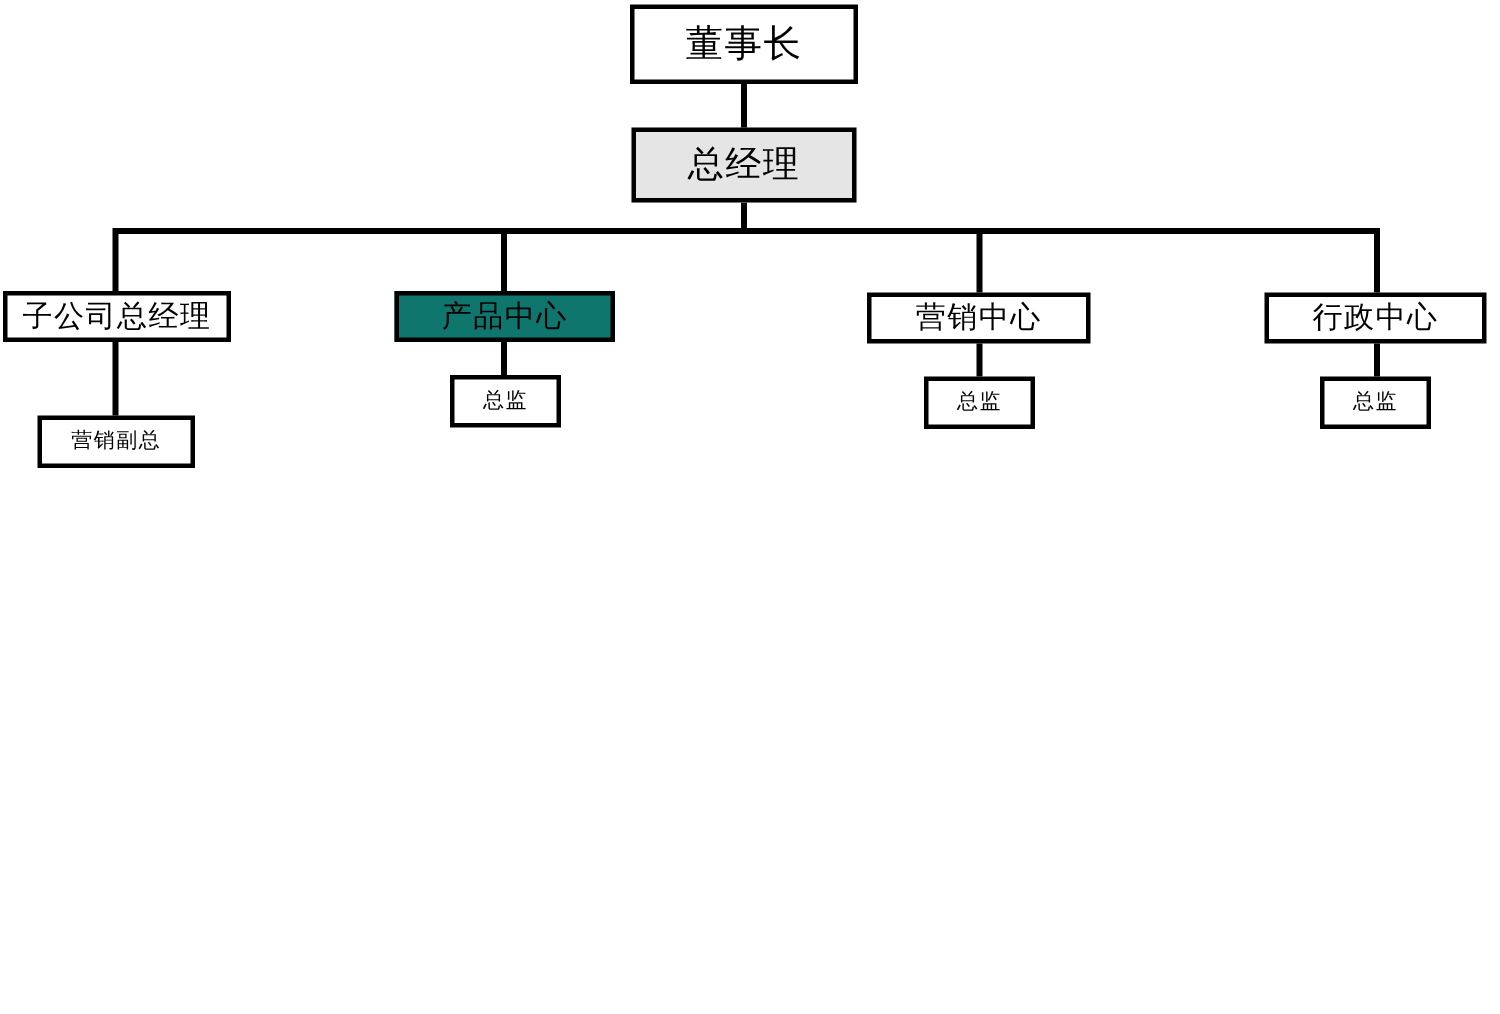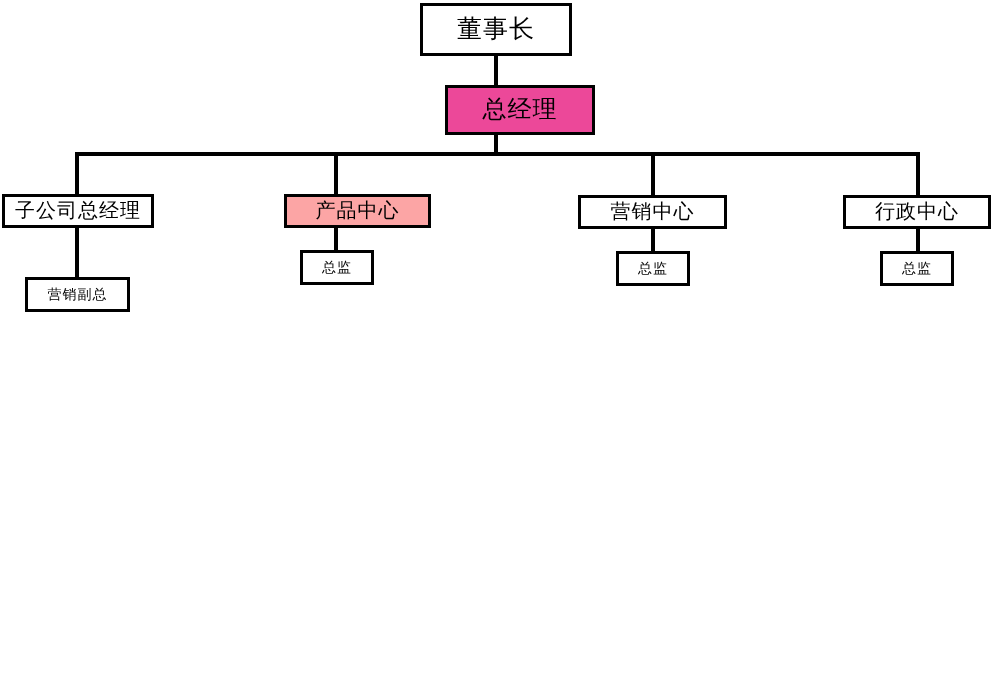--- a/index.html
+++ b/index.html
@@ -61,27 +61,27 @@
     <div class="conn conn-v" style="left: 334px; top: 152px; height: 44px; background: rgb(0, 0, 0);"></div>
     <div class="conn conn-v" style="left: 651px; top: 152px; height: 45px; background: rgb(0, 0, 0);"></div>
     <div class="conn conn-v" style="left: 916px; top: 152px; height: 45px; background: rgb(0, 0, 0);"></div>
     <div class="conn conn-v" style="left: 75px; top: 227px; height: 52px; background: rgb(0, 0, 0);"></div>
     <div class="conn conn-v" style="left: 334px; top: 227px; height: 25px; background: rgb(0, 0, 0);"></div>
     <div class="conn conn-v" style="left: 651px; top: 228px; height: 25px; background: rgb(0, 0, 0);"></div>
     <div class="conn conn-v" style="left: 916px; top: 228px; height: 25px; background: rgb(0, 0, 0);"></div>
     <div class="node lvl-1" style="left: 420px; top: 3px; width: 152px; height: 53px; background: rgb(255, 255, 255); border-color: rgb(0, 0, 0);">
       <span class="node-label">董事长</span>
     </div>
-    <div class="node lvl-2" style="left: 421px; top: 85px; width: 150px; height: 50px; background: #ec4899; border-color: rgb(0, 0, 0); margin-left: 24px;">
+    <div class="node lvl-2" style="left: 421px; top: 85px; width: 150px; height: 50px; background: #e5e5e5; border-color: rgb(0, 0, 0);">
       <span class="node-label">总经理</span>
     </div>
     <div class="node lvl-3" style="left: 2px; top: 194px; width: 152px; height: 34px; background: rgb(255, 255, 255); border-color: rgb(0, 0, 0);">
       <span class="node-label">子公司总经理</span>
     </div>
-    <div class="node lvl-3" style="left: 263px; top: 194px; width: 147px; height: 34px; background: #fca5a5; border-color: rgb(0, 0, 0); margin-left: 21px;">
+    <div class="node lvl-3" style="left: 263px; top: 194px; width: 147px; height: 34px; background: #0f766e; border-color: rgb(0, 0, 0);">
       <span class="node-label">产品中心</span>
     </div>
     <div class="node lvl-3" style="left: 578px; top: 195px; width: 149px; height: 34px; background: rgb(255, 255, 255); border-color: rgb(0, 0, 0); justify-content: center;">
       <span class="node-label">营销中心</span>
     </div>
     <div class="node lvl-3" style="left: 843px; top: 195px; width: 148px; height: 34px; background: rgb(255, 255, 255); border-color: rgb(0, 0, 0);">
       <span class="node-label">行政中心</span>
     </div>
     <div class="node lvl-4" style="left: 25px; top: 277px; width: 105px; height: 35px; background: rgb(255, 255, 255); border-color: rgb(0, 0, 0);">
       <span class="node-label">营销副总</span>

